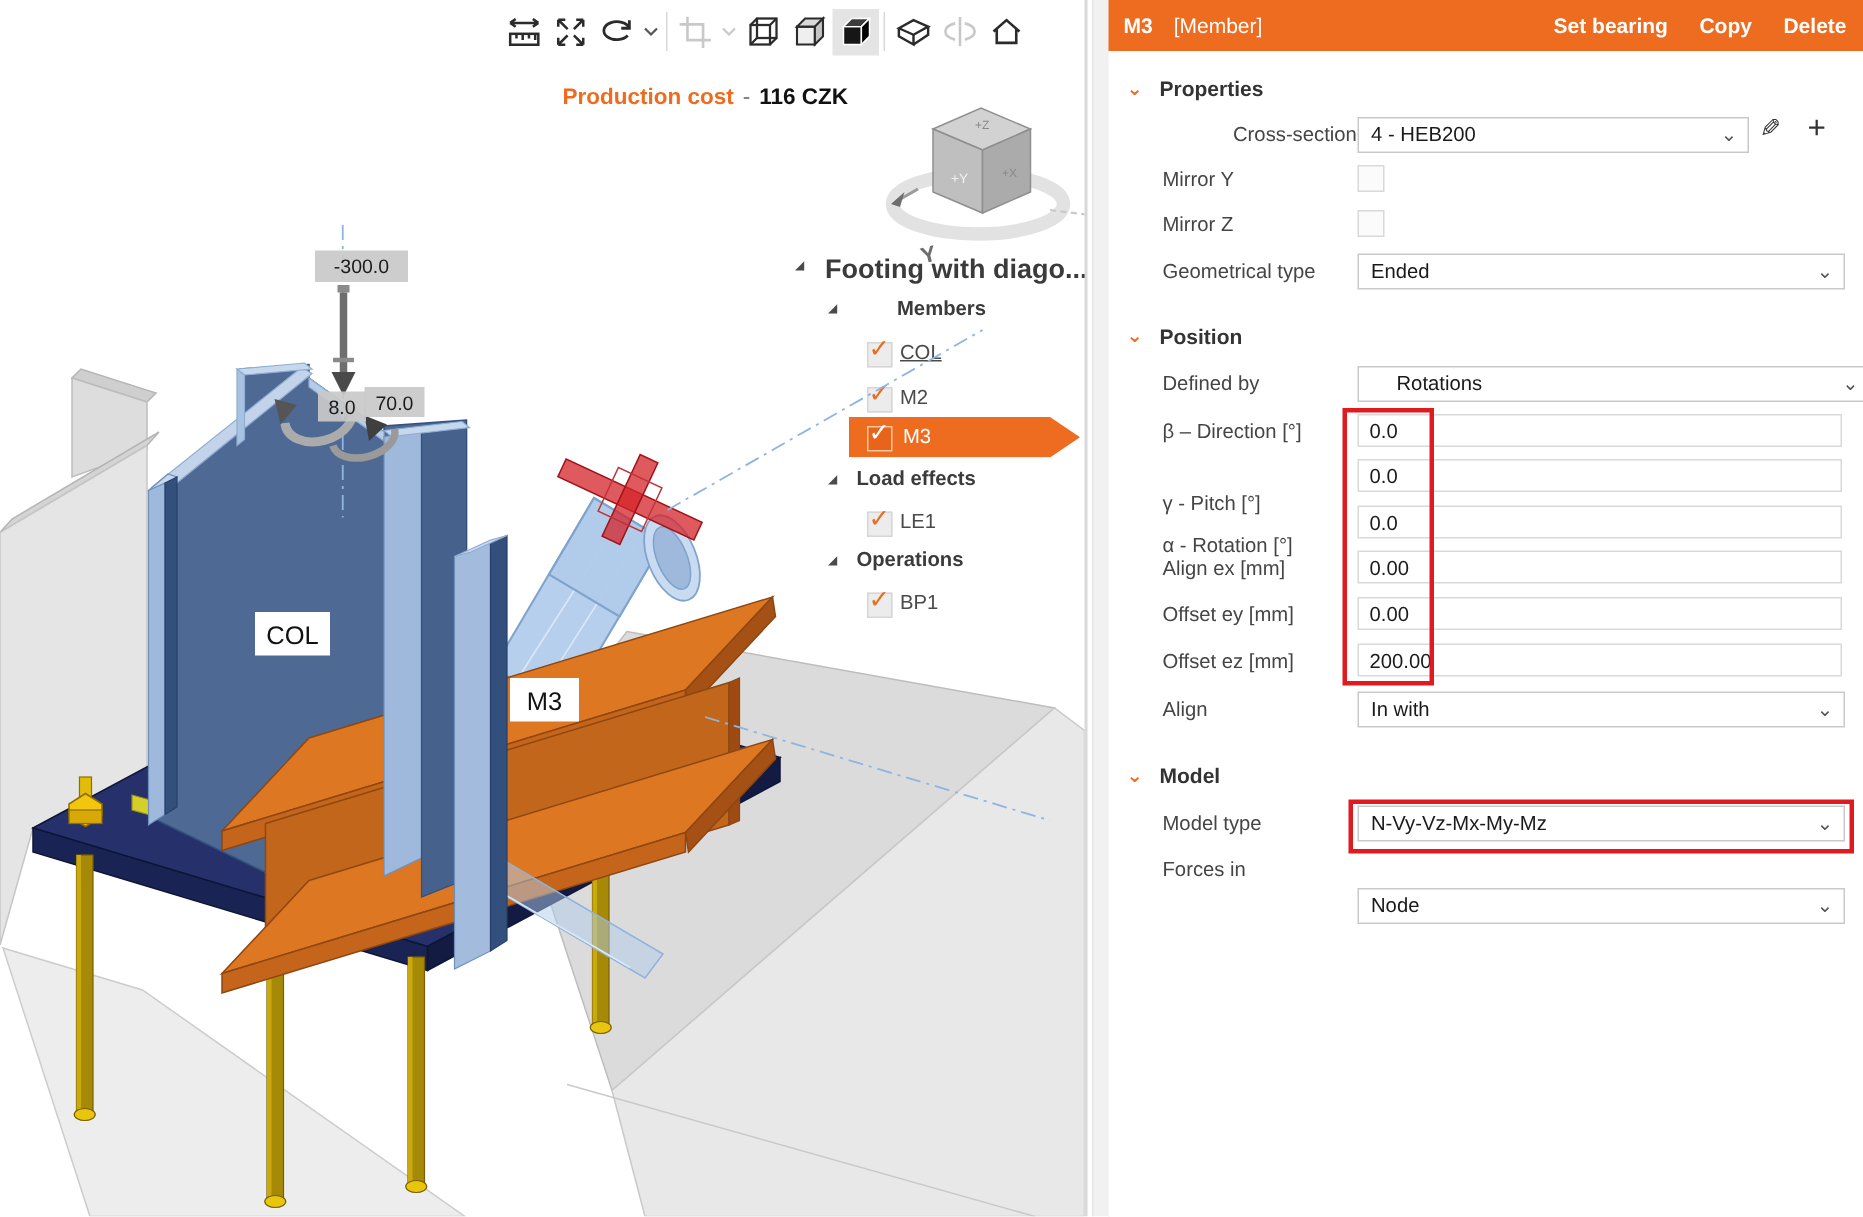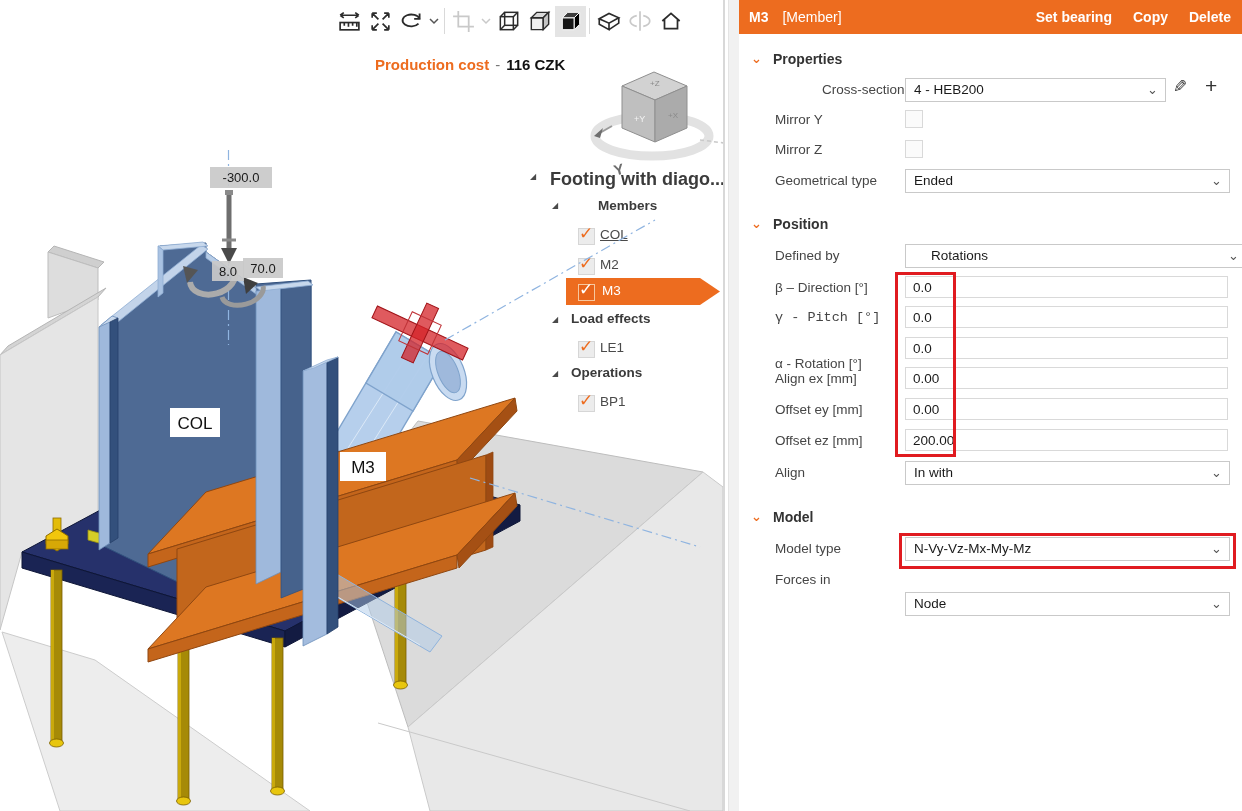--- a/index.html
+++ b/index.html
@@ -396,21 +396,21 @@
   <span class="secchev" style="top:216px;">⌄</span>
   <span class="sectitle" style="top:216px;">Position</span>
 
   <span class="plabel" style="top:244px;">Defined by</span>
   <div class="sel" style="top:244px;width:315px;padding-left:25px;">
     <span>Rotations</span><span class="chev">⌄</span>
   </div>
 
   <span class="plabel" style="top:276px;">β – Direction [°]</span>
   <input class="inp" style="top: 276px;" value="0.0">
-  <span class="plabel" style="top:306px;font-family:Liberation Mono, monospace;">γ - Pitch [°]</span>
+  <span class="plabel" style="top:324px;">γ - Pitch [°]</span>
   <input class="inp" style="top: 306px;" value="0.0">
   <span class="plabel" style="top:352px;">α - Rotation [°]</span>
   <input class="inp" style="top: 337px;" value="0.0">
   <span class="plabel" style="top:367px;">Align ex [mm]</span>
   <input class="inp" style="top: 367px;" value="0.00">
   <span class="plabel" style="top:398px;">Offset ey [mm]</span>
   <input class="inp" style="top: 398px;" value="0.00">
   <span class="plabel" style="top:429px;">Offset ez [mm]</span>
   <input class="inp" style="top: 429px;" value="200.00">
 

